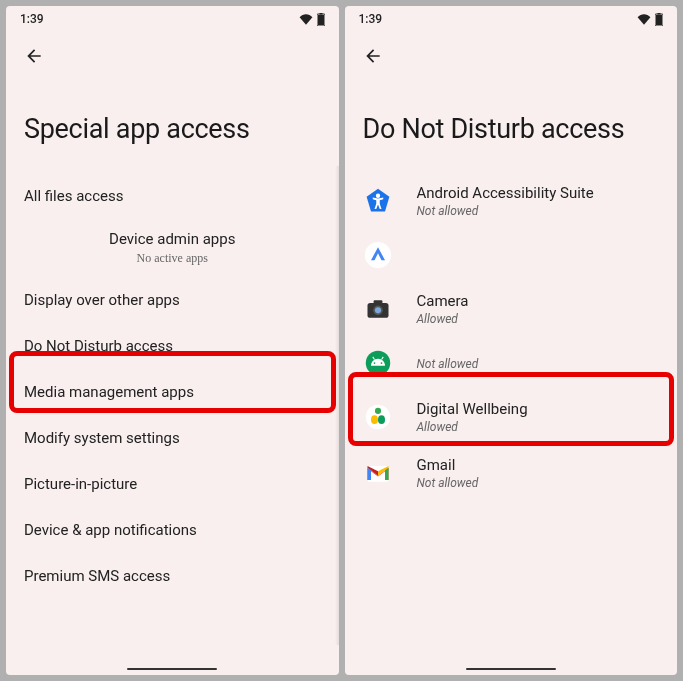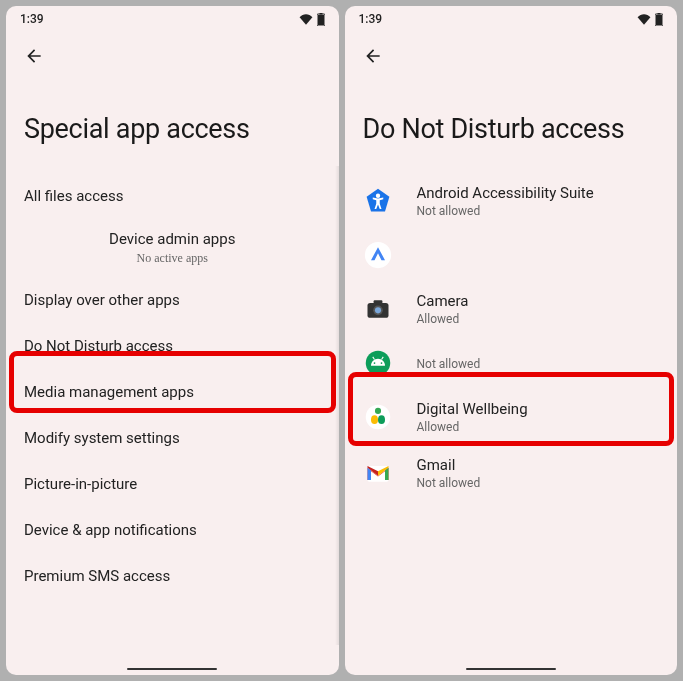--- a/index.html
+++ b/index.html
@@ -1,33 +1,33 @@
 <!DOCTYPE html>
 <html><head>
   <meta charset="utf-8">
   <style>
     * { margin: 0; padding: 0; box-sizing: border-box; font-family: 'Roboto', -apple-system, sans-serif; }
     body { background: #b0b0b0; display: flex; gap: 6px; padding: 6px; width: 683px; height: 681px; }
-    .phone { flex: 1; background: #f9efef; position: relative; border-radius: 10px; overflow: hidden; display: flex; flex-direction: column; }
+    .phone { flex: 1; background: #f9efef; position: relative; border-radius: 4px; overflow: hidden; display: flex; flex-direction: column; }
     .status-bar { display: flex; justify-content: space-between; align-items: center; padding: 6px 14px 4px; font-size: 12px; font-weight: 500; color: #222; }
     .status-right { display: flex; align-items: center; gap: 4px; }
     .header { padding: 8px 10px 0; }
     .back-btn { width: 36px; height: 36px; display: flex; align-items: center; justify-content: center; cursor: pointer; }
     .title { font-size: 27px; font-weight: 400; color: #1a1a1a; padding: 38px 18px 26px; line-height: 1.28; letter-spacing: -0.3px; }
     .list { flex: 1; overflow: hidden; }
     .list-item { padding: 14px 18px; cursor: pointer; position: relative; }
     .list-item.with-sub { padding: 11px 18px; text-align: center; }
     .list-label { font-size: 15px; color: #222; font-weight: 400; }
     .list-sub { font-size: 12px; color: #666; margin-top: 3px; font-family: Liberation Serif, serif; }
     .app-list { flex: 1; overflow: hidden; }
     .app-item { display: flex; align-items: center; padding: 11px 18px; gap: 24px; cursor: pointer; position: relative; }
     .app-icon { width: 30px; height: 30px; display: flex; align-items: center; justify-content: center; flex-shrink: 0; }
     .app-text { flex: 1; }
     .app-name { font-size: 15px; color: #222; font-weight: 400; }
-    .app-status { font-size: 12px; color: #666; margin-top: 2px; }
+    .app-status { font-size: 12px; color: #666; margin-top: 2px; font-style: italic; }
     .app-item.disabled .app-name, .app-item.disabled .app-status { color: #aaa; }
     .highlight { position: absolute; border: 5px solid #e60000; border-radius: 8px; pointer-events: none; }
     .highlight-left { left: 3px; right: 3px; top: 345px; height: 62px; }
     .highlight-right { left: 3px; right: 3px; top: 366px; height: 74px; }
     .nav-indicator { position: absolute; bottom: 5px; left: 50%; transform: translateX(-50%); width: 90px; height: 2px; background: #333; border-radius: 2px; }
     svg { display: block; }
     .scroll-edge { position: absolute; right: 0; width: 4px; top: 160px; bottom: 30px; background: linear-gradient(to right, transparent, rgba(0,0,0,0.08)); }
   </style>
 </head>
 <body>

